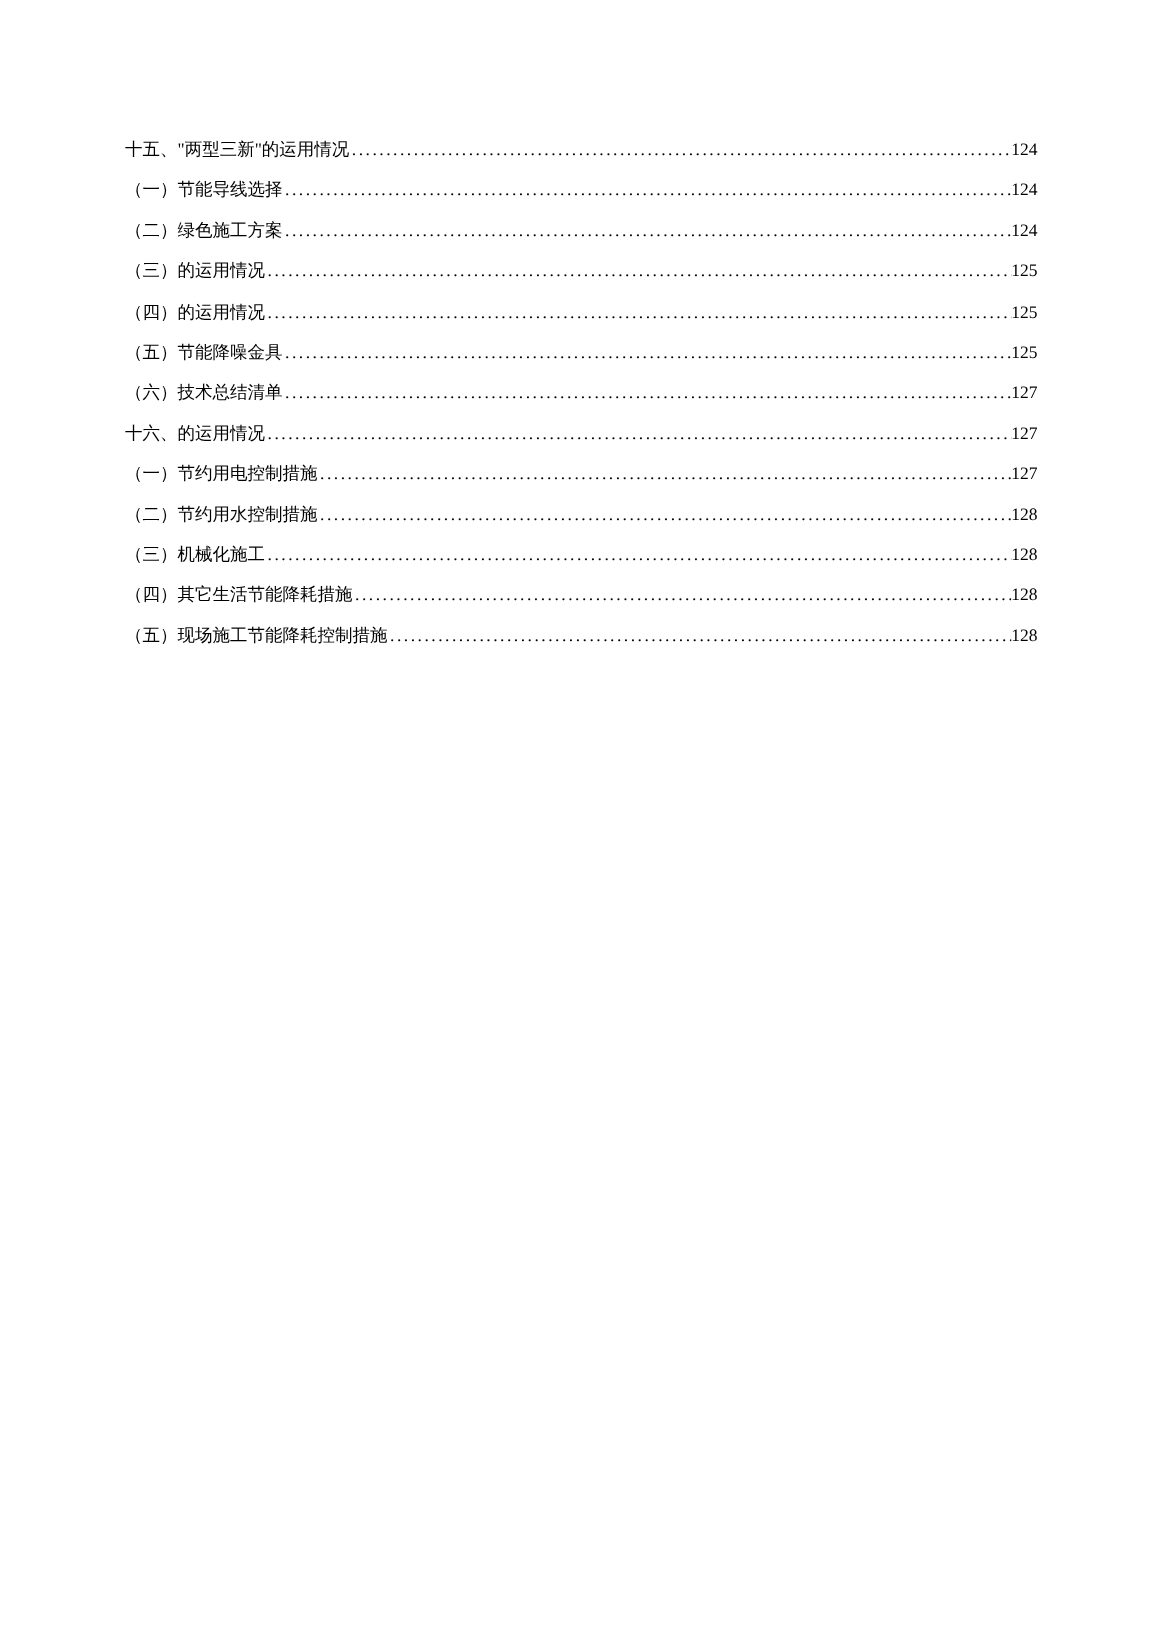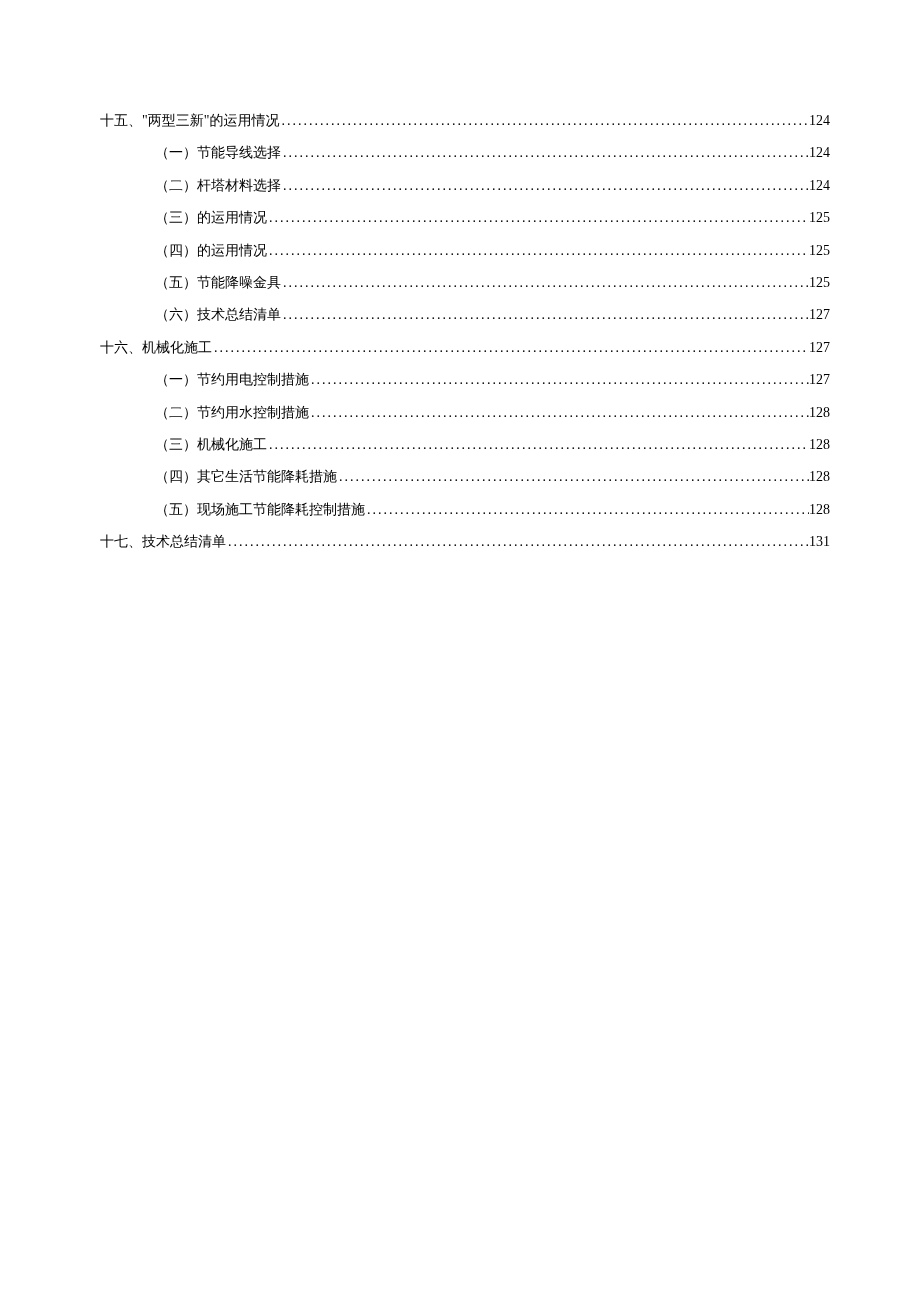--- a/index.html
+++ b/index.html
@@ -12,21 +12,21 @@
       color: #000;
       padding: 110px 90px 0 100px;
     }
     .toc-entry {
       display: flex;
       align-items: baseline;
       margin-bottom: 10px;
       line-height: 1.6;
     }
     .toc-entry.level-1 { margin-left: 0; }
-    .toc-entry.level-2 { margin-left: 55px; }
+    .toc-entry.level-2 { }
     .toc-label {
       white-space: nowrap;
       flex-shrink: 0;
     }
     .toc-leader {
       flex: 1;
       overflow: hidden;
       white-space: nowrap;
       letter-spacing: 2px;
       color: #000;
@@ -49,21 +49,21 @@
       <span class="toc-label">十五、"两型三新"的运用情况</span>
       <span class="toc-leader"></span>
       <span class="toc-page">124</span>
     </div>
     <div class="toc-entry level-2">
       <span class="toc-label">（一）节能导线选择</span>
       <span class="toc-leader"></span>
       <span class="toc-page">124</span>
     </div>
     <div class="toc-entry level-2">
-      <span class="toc-label">（二）杆塔材料选择</span>
+      <span class="toc-label">（二）绿色施工方案</span>
       <span class="toc-leader"></span>
       <span class="toc-page">124</span>
     </div>
     <div class="toc-entry level-2">
       <span class="toc-label">（三）的运用情况</span>
       <span class="toc-leader"></span>
       <span class="toc-page">125</span>
     </div>
     <div class="toc-entry level-2">
       <span class="toc-label">（四）的运用情况</span>
@@ -74,21 +74,21 @@
       <span class="toc-label">（五）节能降噪金具</span>
       <span class="toc-leader"></span>
       <span class="toc-page">125</span>
     </div>
     <div class="toc-entry level-2">
       <span class="toc-label">（六）技术总结清单</span>
       <span class="toc-leader"></span>
       <span class="toc-page">127</span>
     </div>
     <div class="toc-entry level-1">
-      <span class="toc-label">十六、机械化施工</span>
+      <span class="toc-label">十六、的运用情况</span>
       <span class="toc-leader"></span>
       <span class="toc-page">127</span>
     </div>
     <div class="toc-entry level-2">
       <span class="toc-label">（一）节约用电控制措施</span>
       <span class="toc-leader"></span>
       <span class="toc-page">127</span>
     </div>
     <div class="toc-entry level-2">
       <span class="toc-label">（二）节约用水控制措施</span>
@@ -103,18 +103,13 @@
     <div class="toc-entry level-2">
       <span class="toc-label">（四）其它生活节能降耗措施</span>
       <span class="toc-leader"></span>
       <span class="toc-page">128</span>
     </div>
     <div class="toc-entry level-2">
       <span class="toc-label">（五）现场施工节能降耗控制措施</span>
       <span class="toc-leader"></span>
       <span class="toc-page">128</span>
     </div>
-    <div class="toc-entry level-1">
-      <span class="toc-label">十七、技术总结清单</span>
-      <span class="toc-leader"></span>
-      <span class="toc-page">131</span>
-    </div>
   </div>
 
 </body></html>

